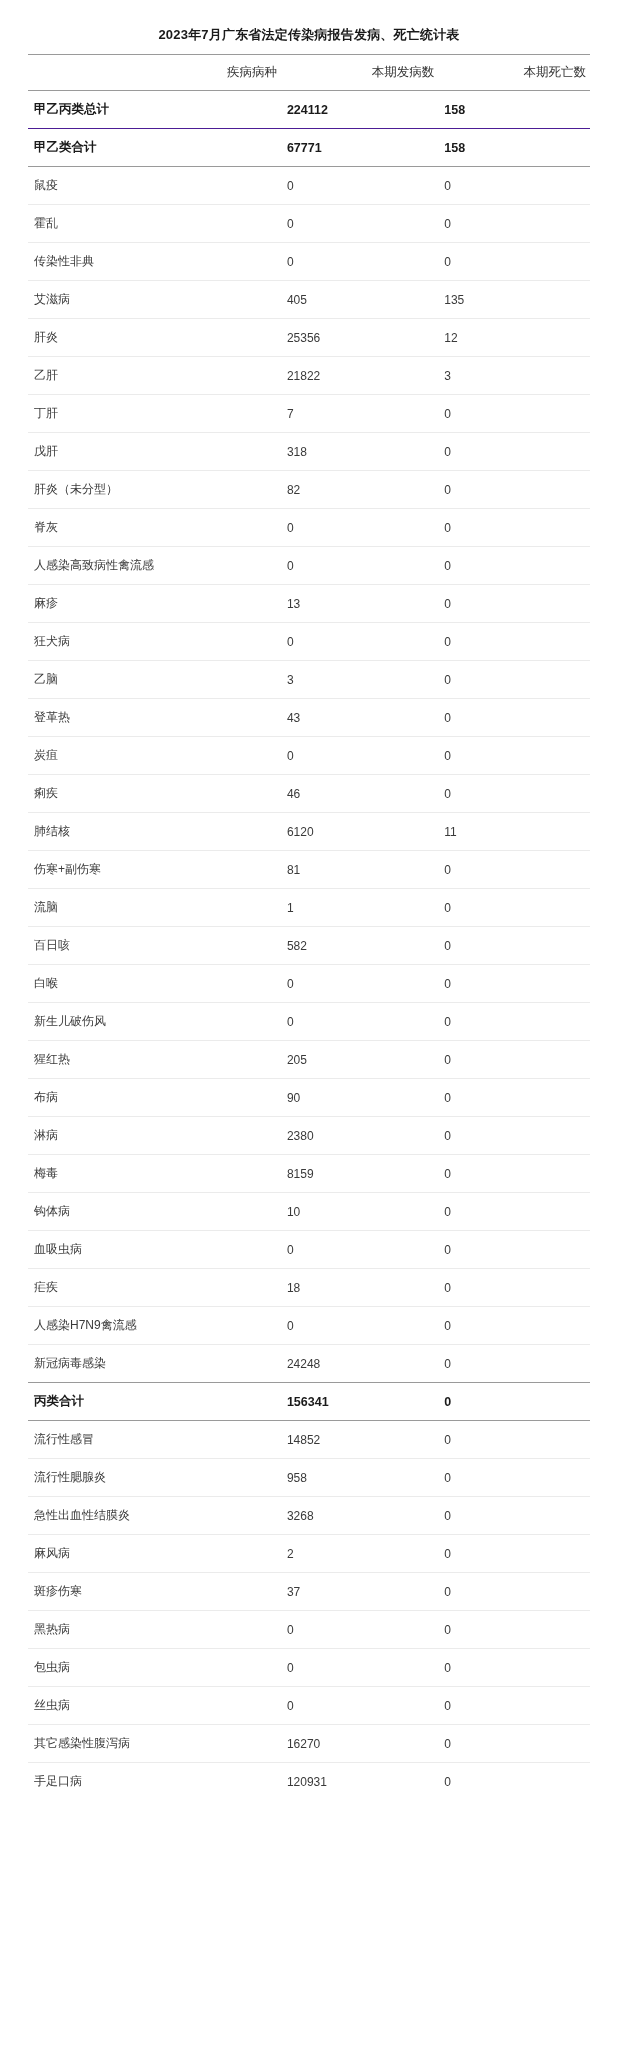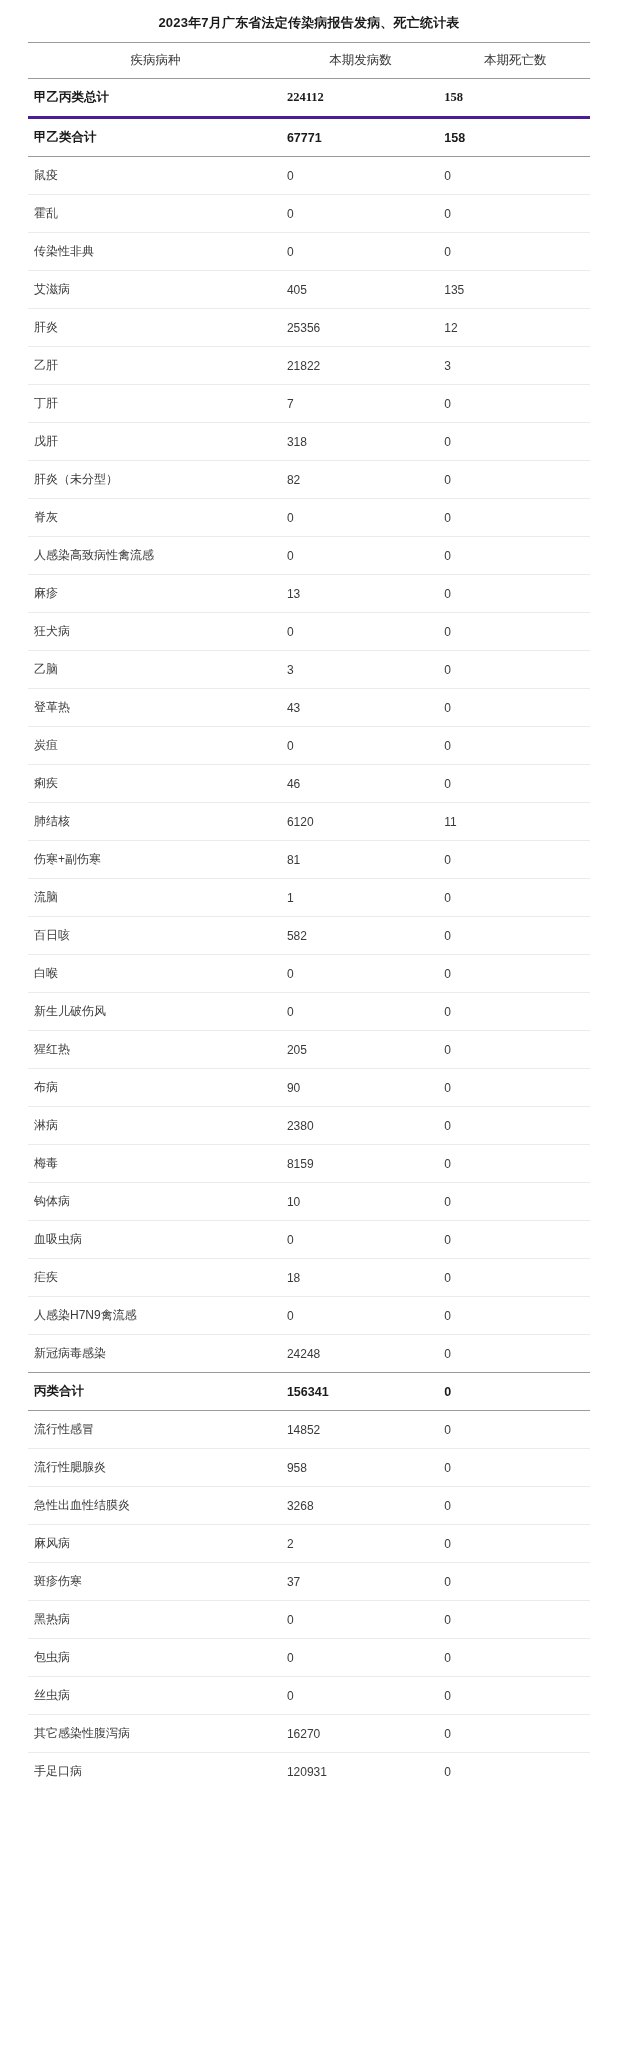--- a/index.html
+++ b/index.html
@@ -10,20 +10,21 @@
   body {
     width: 618px;
     font-family: "Liberation Sans", "DejaVu Sans", sans-serif;
     color: #333333;
     -webkit-font-smoothing: antialiased;
   }
   .page {
     width: 618px;
     box-sizing: border-box;
     padding: 0 28px;
+    margin-top: 12px;
   }
   .doc-title {
     font-size: 13px;
     font-weight: bold;
     color: #1a1a1a;
     text-align: center;
     padding: 14px 0 10px 0;
     letter-spacing: 0.2px;
   }
   table.stat-table {
@@ -32,21 +33,21 @@
     table-layout: fixed;
   }
   table.stat-table col.c0 { width: 45%; }
   table.stat-table col.c1 { width: 28%; }
   table.stat-table col.c2 { width: 27%; }
 
   thead th {
     font-size: 12.5px;
     font-weight: normal;
     color: #333333;
-    text-align: center;
+    text-align: right;
     padding: 9px 4px 9px 6px;
     border-top: 1px solid #9a9a9a;
     border-bottom: 1px solid #9a9a9a;
     white-space: nowrap;
   }
   tbody td {
     font-size: 12px;
     color: #3a3a3a;
     text-align: left;
     padding: 10px 4px 10px 6px;
@@ -55,22 +56,21 @@
     overflow: hidden;
     text-overflow: ellipsis;
   }
   tbody tr.group-row td {
     font-weight: bold;
     color: #1a1a1a;
     font-size: 12.5px;
     border-bottom: 1px solid #9a9a9a;
   }
   tbody tr.group-row.top td {
-    border-bottom: 3px solid #4c1d95;
-    font-family: Liberation Serif, serif;
+    border-bottom: 1px solid #4c1d95;
   }
   tbody tr.last-row td {
     border-bottom: 1px solid #ffffff;
   }
   tbody tr.pre-group td {
     border-bottom: 1px solid #9a9a9a;
   }
   .cell-name { padding-left: 6px; }
 </style>
 </head>

